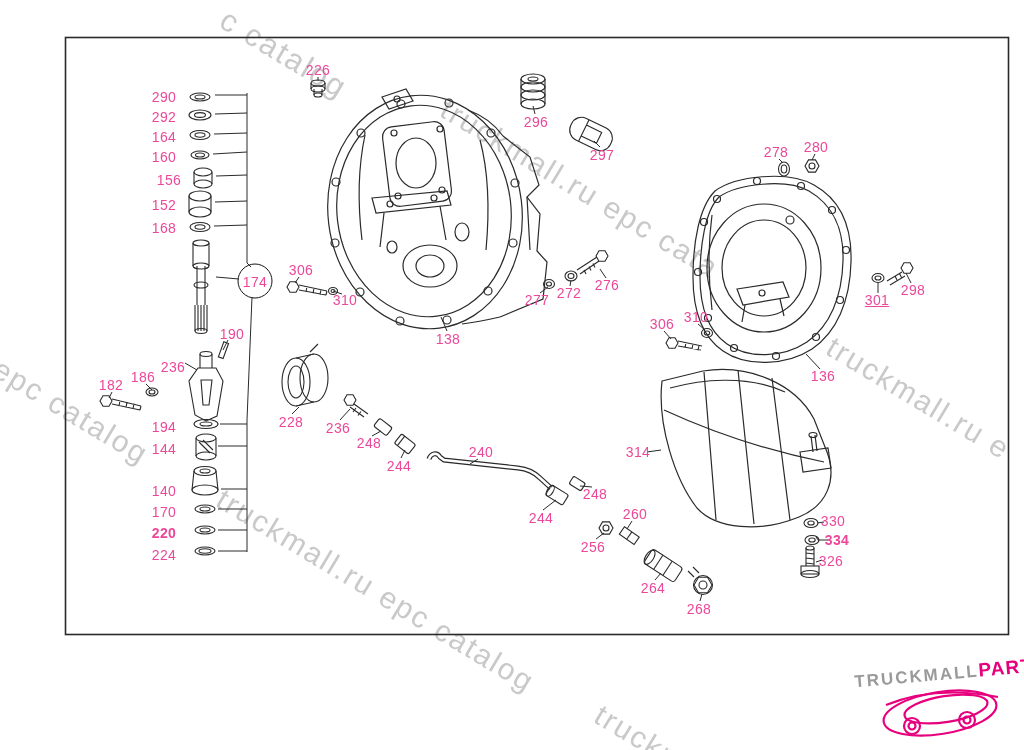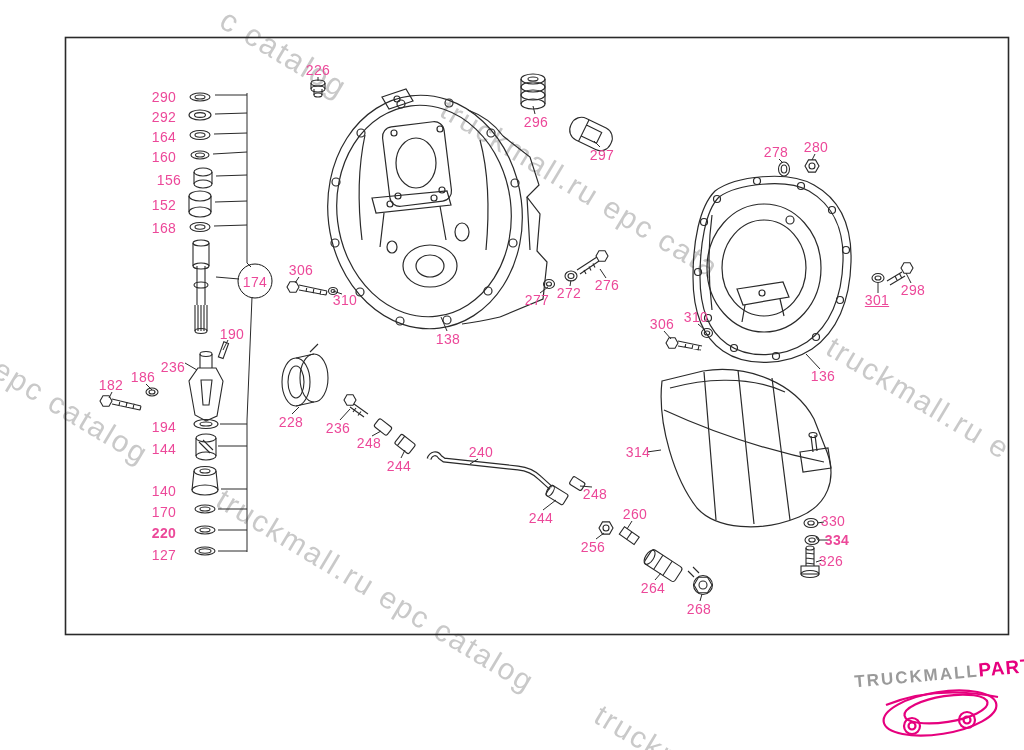--- a/index.html
+++ b/index.html
@@ -310,21 +310,21 @@
       <div class="part-label circled" style="left: 255px; top: 281px;">174</div>
       <div class="part-label" style="left: 232px; top: 334px;">190</div>
       <div class="part-label" style="left: 173px; top: 367px;">236</div>
       <div class="part-label" style="left: 143px; top: 377px;">186</div>
       <div class="part-label" style="left: 111px; top: 385px;">182</div>
       <div class="part-label" style="left: 164px; top: 427px;">194</div>
       <div class="part-label" style="left: 164px; top: 449px;">144</div>
       <div class="part-label" style="left: 164px; top: 491px;">140</div>
       <div class="part-label" style="left: 164px; top: 512px;">170</div>
       <div class="part-label" style="left: 164px; top: 533px; font-weight: bold;">220</div>
-      <div class="part-label" style="left: 164px; top: 555px;">127</div>
+      <div class="part-label" style="left: 164px; top: 555px;">224</div>
       <div class="part-label" style="left: 318px; top: 70px;">226</div>
       <div class="part-label" style="left: 301px; top: 270px;">306</div>
       <div class="part-label" style="left: 345px; top: 300px;">310</div>
       <div class="part-label" style="left: 448px; top: 339px;">138</div>
       <div class="part-label" style="left: 536px; top: 122px;">296</div>
       <div class="part-label" style="left: 602px; top: 155px;">297</div>
       <div class="part-label" style="left: 537px; top: 300px;">277</div>
       <div class="part-label" style="left: 569px; top: 293px;">272</div>
       <div class="part-label" style="left: 607px; top: 285px;">276</div>
       <div class="part-label" style="left: 291px; top: 422px;">228</div>

